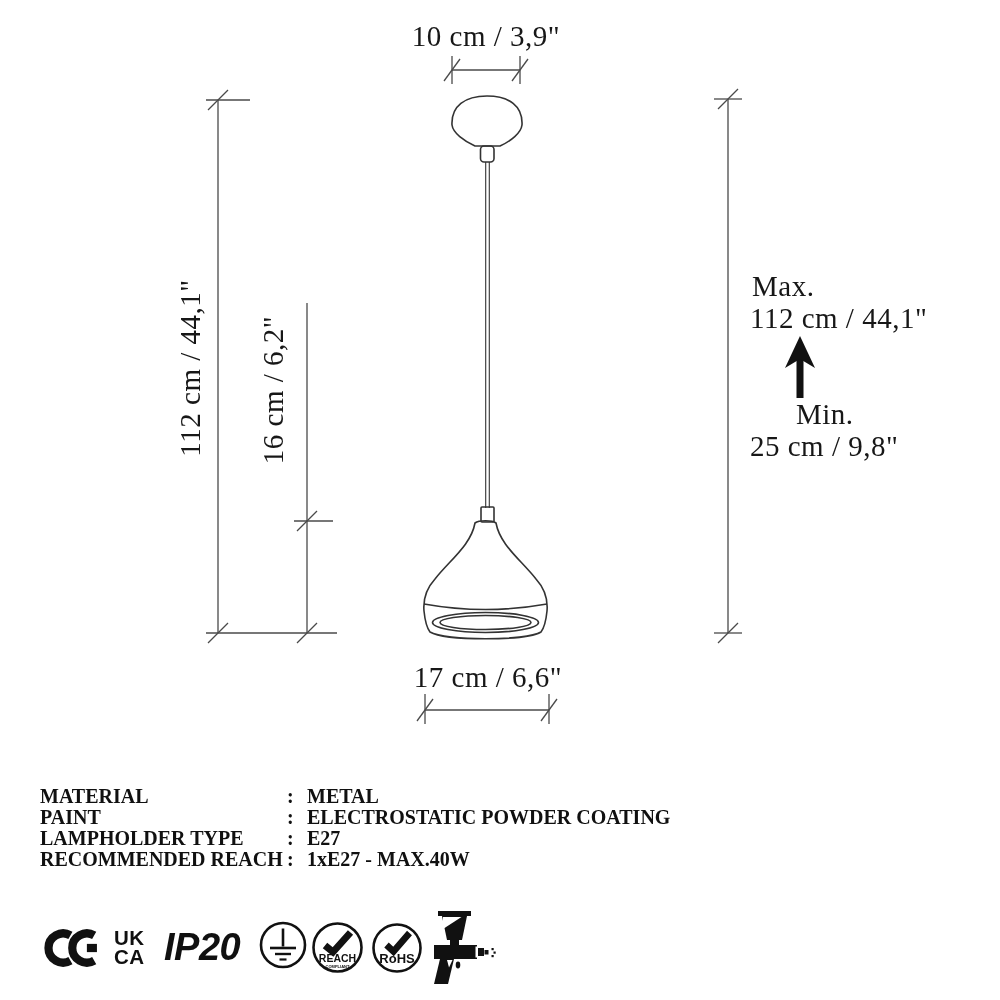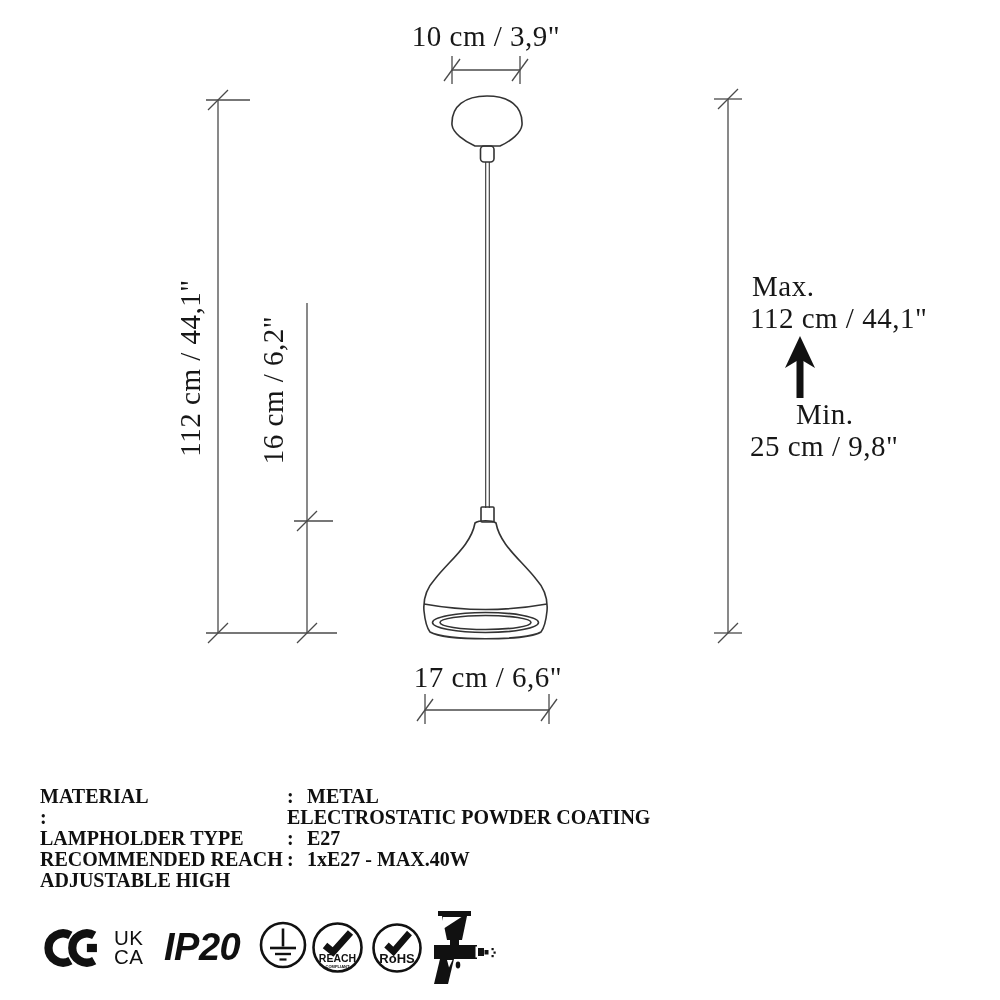--- a/index.html
+++ b/index.html
@@ -16,21 +16,21 @@
   
   .specs{
     position:absolute;left:40px;top:786px;width:700px;
     font-weight:bold;font-size:20px;line-height:21px;color:#101010;
   }
   .spec-row{display:grid;grid-template-columns:247px 20px auto;}
   .spec-label,.spec-sep,.spec-value{white-space:nowrap;}
   
   .cert{position:absolute;color:#101010;}
   .ukca{
-    font-family:"Liberation Sans","DejaVu Sans",sans-serif;font-weight:normal;
+    font-family:"Liberation Sans","DejaVu Sans",sans-serif;font-weight:bold;
     font-size:20.5px;line-height:18.5px;letter-spacing:.5px;
   }
   .ip20{
     font-family:"Liberation Sans","DejaVu Sans",sans-serif;font-weight:bold;
     font-size:38px;line-height:36px;letter-spacing:-.5px;font-style:italic;
   }
   .icon-svg text{font-family:"Liberation Sans","DejaVu Sans",sans-serif;}
 </style>
 </head>
 <body>
@@ -123,35 +123,35 @@
 
   <div class="dim-label centered" style="left:488px;top:661px;">17 cm / 6,6"</div>
 
   <div class="specs">
     <div class="spec-row">
       <span class="spec-label">MATERIAL</span>
       <span class="spec-sep">:</span>
       <span class="spec-value">METAL</span>
     </div>
     <div class="spec-row">
+      <span class="spec-label">PAINT</span>
       <span class="spec-sep">:</span>
       <span class="spec-value">ELECTROSTATIC POWDER COATING</span>
     </div>
     <div class="spec-row">
       <span class="spec-label">LAMPHOLDER TYPE</span>
       <span class="spec-sep">:</span>
       <span class="spec-value">E27</span>
     </div>
     <div class="spec-row">
       <span class="spec-label">RECOMMENDED REACH</span>
       <span class="spec-sep">:</span>
       <span class="spec-value">1xE27 - MAX.40W</span>
     </div>
     <div class="spec-row">
-      <span class="spec-label">ADJUSTABLE HIGH</span>
       <span class="spec-sep"></span>
       <span class="spec-value"></span>
     </div>
   </div>
 
   <svg class="cert icon-svg" style="left:43px;top:927px;" width="64" height="42" viewBox="0 0 70 44">
     <g stroke="#111" stroke-width="9" fill="none" stroke-linecap="butt">
       <path d="M 30 8.14 A 16 16 0 1 0 30 35.86"></path>
       <path d="M 56 8.14 A 16 16 0 1 0 56 35.86"></path>
       <line x1="48" y1="22" x2="59" y2="22"></line>

